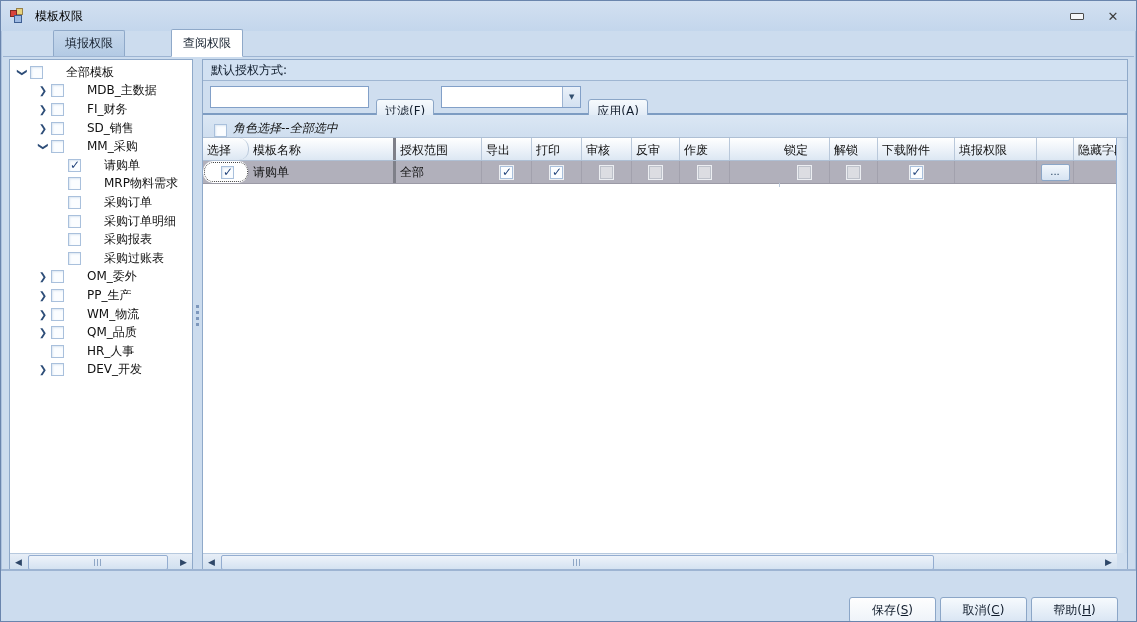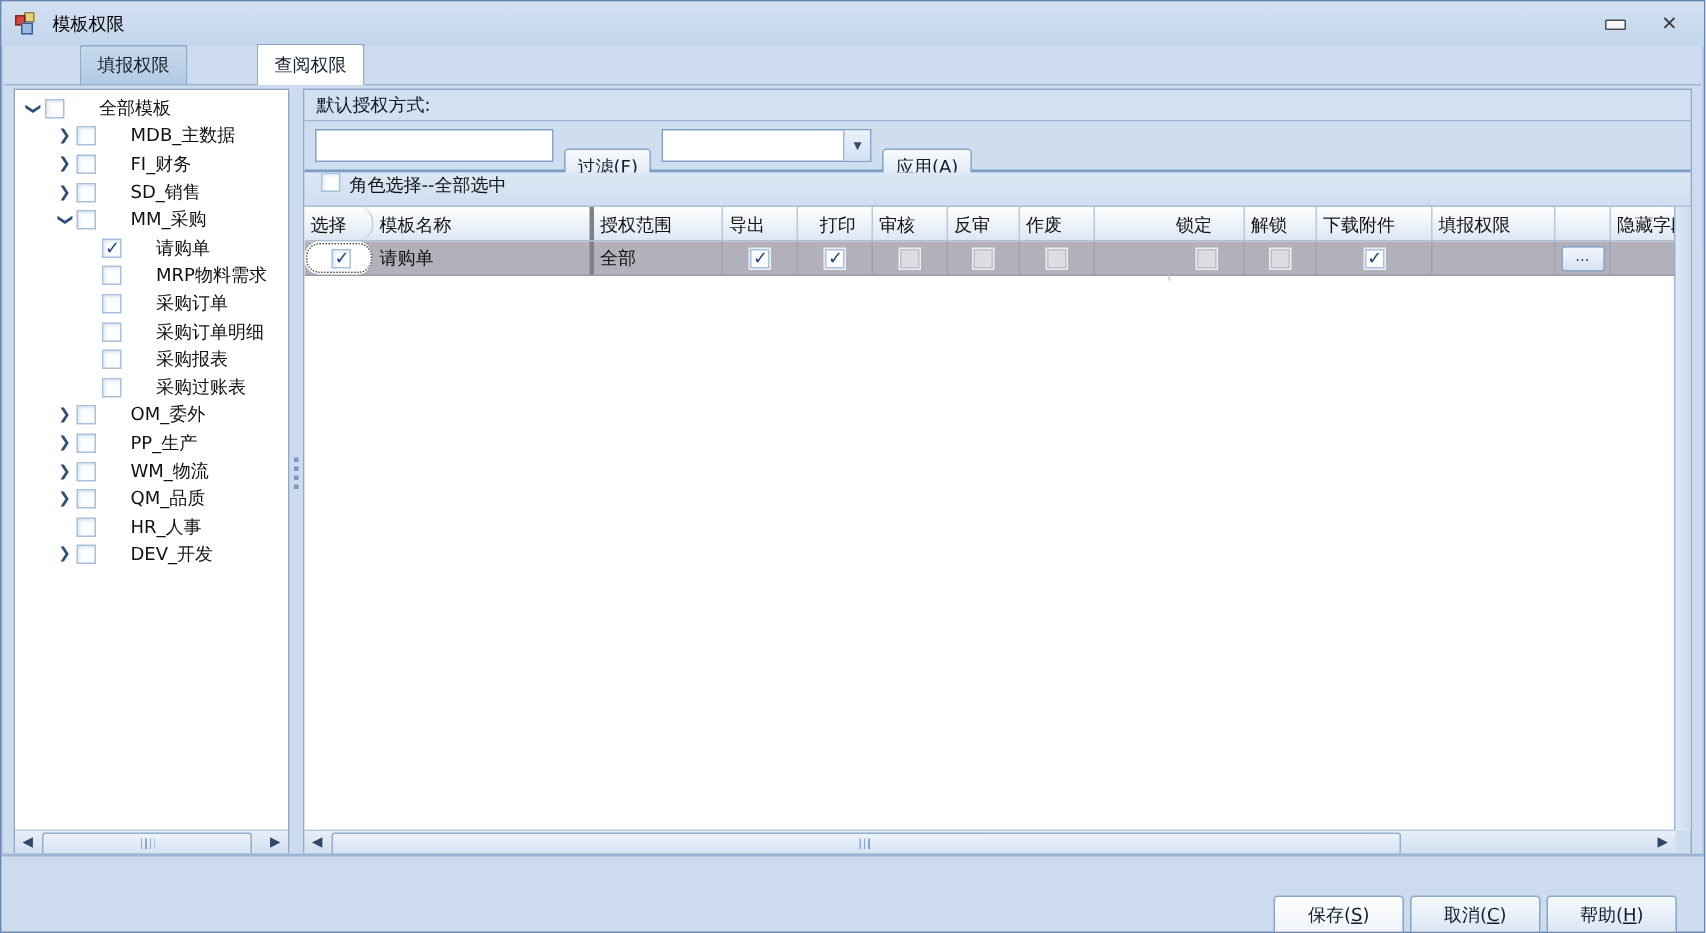--- a/index.html
+++ b/index.html
@@ -62,36 +62,36 @@
   .filter-input{width:151px;height:20px;border:1px solid #82a0c8;background:#fff;margin-right:7px;
                 font:inherit;padding:0 3px;box-sizing:content-box;}
   .btn{height:24px;min-width:57px;border:1px solid #8ba6c7;border-radius:3px;background:linear-gradient(#f6fafd,#d9e5f3);
        font:inherit;color:#101c2c;cursor:pointer;padding:0 8px;margin-top:28px;}
   .mn{text-decoration:underline;}
   .combo{width:140px;height:22px;background:#fff;border:1px solid #82a0c8;margin:0 7px;display:flex;
          align-items:center;box-sizing:border-box;cursor:pointer;}
   .combo-val{flex:1;padding-left:4px;}
   .combo-arrow{width:17px;height:100%;background:linear-gradient(#eaf1f9,#d3e1f1);border-left:1px solid #9db4d2;
                display:flex;align-items:center;justify-content:center;font-size:7px;color:#33506f;}
-  .role-row{height:22px;display:flex;align-items:flex-start;padding-left:11px;background:linear-gradient(#dbe7f4,#cfdeef);
-            border-bottom:1px solid #aebfd4;}
+  .role-row{height:22px;display:flex;align-items:flex-end;padding-left:11px;background:linear-gradient(#dbe7f4,#cfdeef);
+            border-bottom:1px solid #aebfd4;font-style:italic;}
   .role-label{margin-left:6px;}
   
   .grid-wrap{flex:1;position:relative;background:#fff;overflow:hidden;}
   .grid{position:absolute;left:0;top:0;right:10px;bottom:0;}
   .vstrip{position:absolute;right:0;top:0;bottom:0;width:10px;background:linear-gradient(90deg,#dfe9f4,#c9daec);
           border-left:1px solid #9ab3d4;cursor:pointer;}
   .thead{display:flex;height:22px;background:linear-gradient(#ffffff,#dce7f3);border-bottom:1px solid #aebfd4;}
   .th{box-sizing:border-box;border-right:1px solid #b9c8da;padding:4px 0 0 4px;overflow:hidden;white-space:nowrap;cursor:pointer;}
   .trow{display:flex;height:22px;background:#b1b0bb;border-bottom:1px solid #9b9aa6;}
   .td{box-sizing:border-box;border-right:1px solid #a2a1ad;padding:3px 0 0 4px;overflow:hidden;white-space:nowrap;
       display:flex;align-items:center;padding-top:0;}
   .td.txt{padding-left:4px;}
   .td.center,.th.center{justify-content:center;padding-left:0;display:flex;align-items:center;}
-  .c0{width:46px;border-radius:10px;}.c1{width:147px;}.c2{width:86px;}.c3{width:50px;}.c4{width:50px;text-align:center;}.c5{width:50px;}
+  .c0{width:46px;border-radius:10px;}.c1{width:147px;}.c2{width:86px;}.c3{width:50px;}.c4{width:50px;}.c5{width:50px;}
   .c6{width:48px;}.c7{width:50px;}.c8{width:50px;margin-top:45px;}.c9{width:50px;}.c10{width:48px;}
   .c11{width:77px;}.c12{width:82px;}.c13{width:37px;}.c14{flex:1;border-right:none;}
   .th.c1,.td.c1{border-right:3px solid #7f8089;}
   .td.focus-cell{background:#fff;outline:1px dotted #444;outline-offset:-2px;justify-content:center;}
   .ellipsis-btn{width:29px;height:17px;border:1px solid #8ba6c7;border-radius:2px;
                 background:linear-gradient(#f2f7fc,#d6e3f2);font:inherit;font-size:10px;line-height:8px;
                 color:#23405f;cursor:pointer;padding:0;margin:0 auto;}
   .grid-hscroll{height:17px;margin-right:10px;}
   .grid-hscroll .sthumb{flex:0 0 78%;}
   

